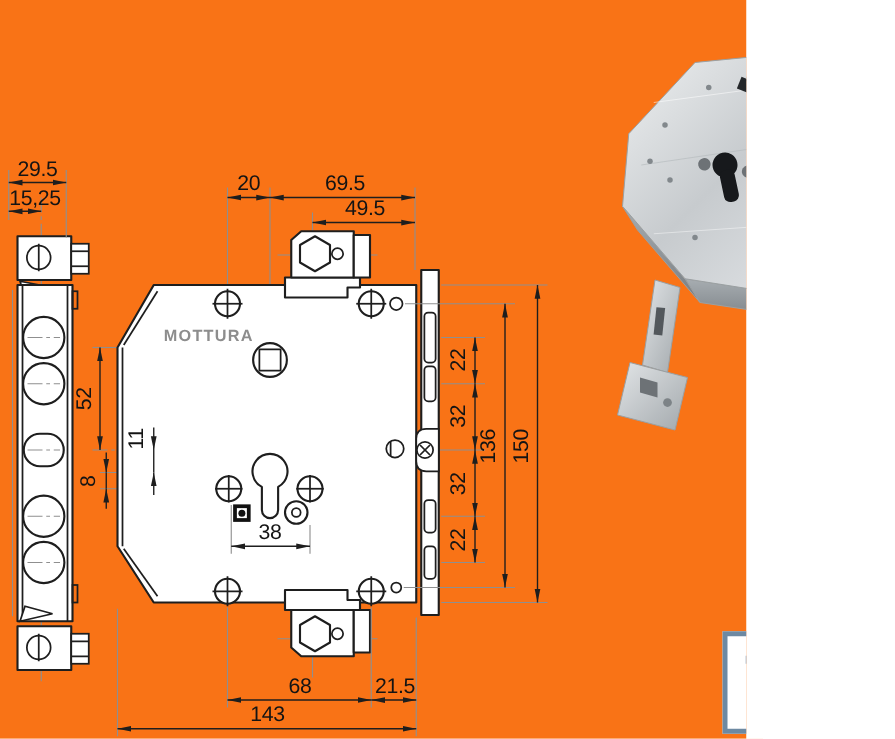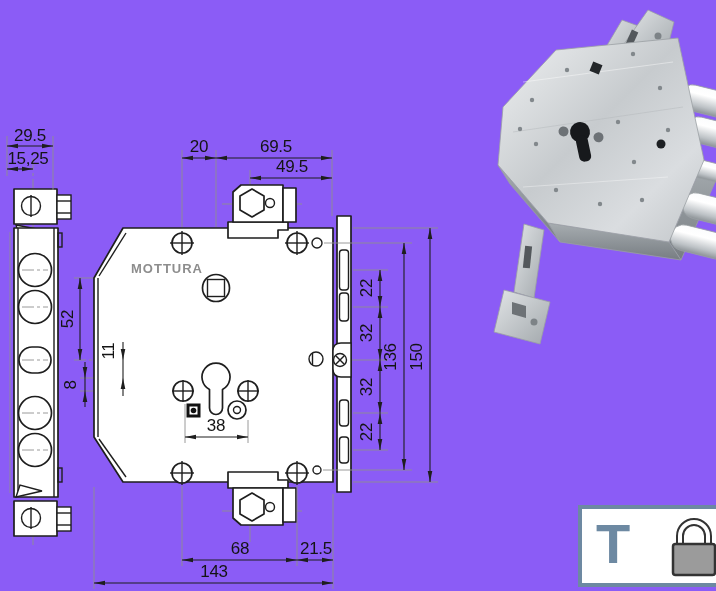--- a/index.html
+++ b/index.html
@@ -1,16 +1,16 @@
 <!DOCTYPE html>
 <html><head>
 <meta charset="utf-8">
 <style>
   html,body{margin:0;padding:0;background:#fff;}
-  #stage{position:relative;width:716px;height:591px;background:#8b5cf6;overflow:hidden;
+  #stage{position:relative;width:597px;height:591px;background:#f97316;overflow:hidden;
          font-family:"Liberation Sans",sans-serif;}
   svg text{font-family:"Liberation Sans",sans-serif;}
   .lnf {stroke:#1e1e1e;stroke-width:1.7;fill:#fff;stroke-linejoin:round;}
   .md  {stroke:#1e1e1e;stroke-width:1.4;fill:none;}
   .mdf {stroke:#1e1e1e;stroke-width:1.4;fill:#fff;}
   .dim {stroke:#1e1e1e;stroke-width:1.1;fill:none;}
   .ext {stroke:#8f8f8f;stroke-width:0.9;fill:none;}
   .cl  {stroke:#8f8f8f;stroke-width:0.9;fill:none;stroke-dasharray:12 3 3 3;}
   .dtx {font-size:17px;fill:#141414;letter-spacing:-0.3px;text-anchor:middle;}
   .brand{font-size:13px;font-weight:bold;fill:#8d8d8d;letter-spacing:1px;}

